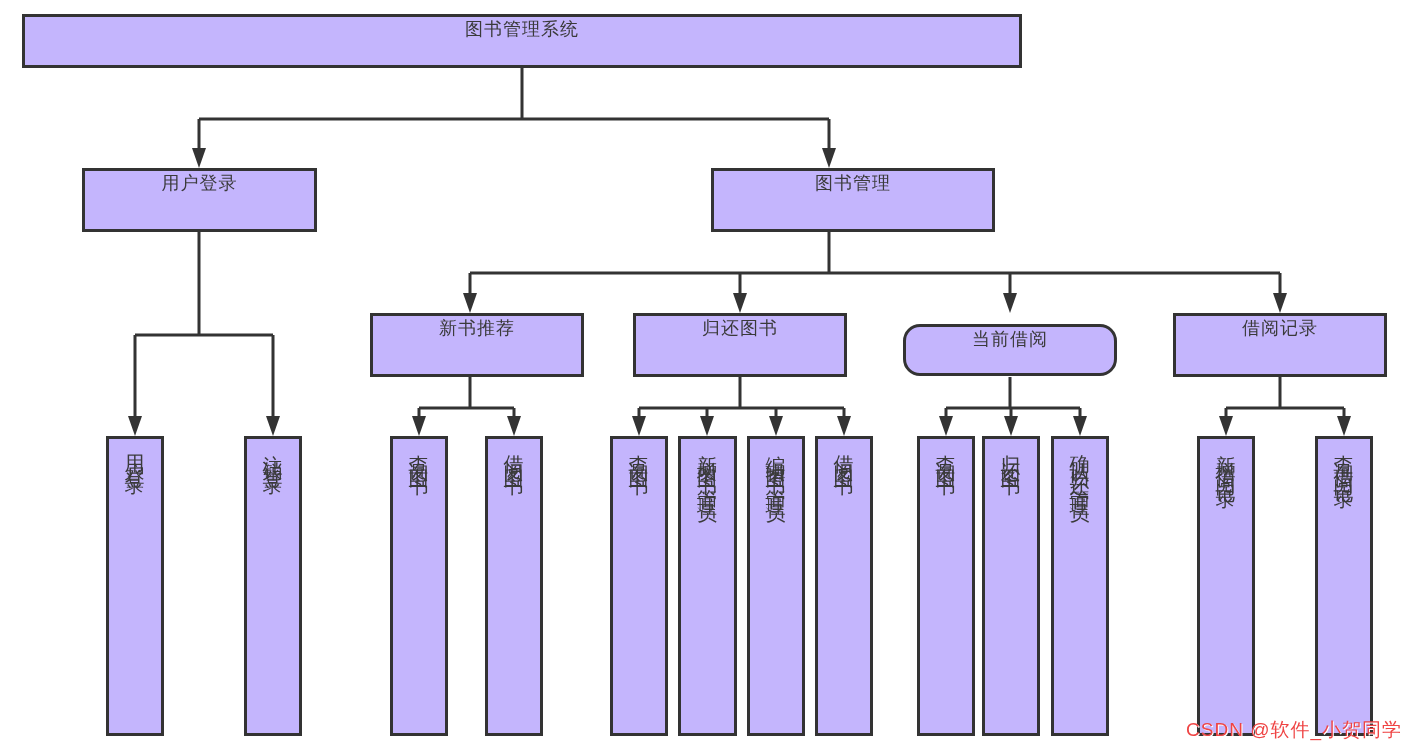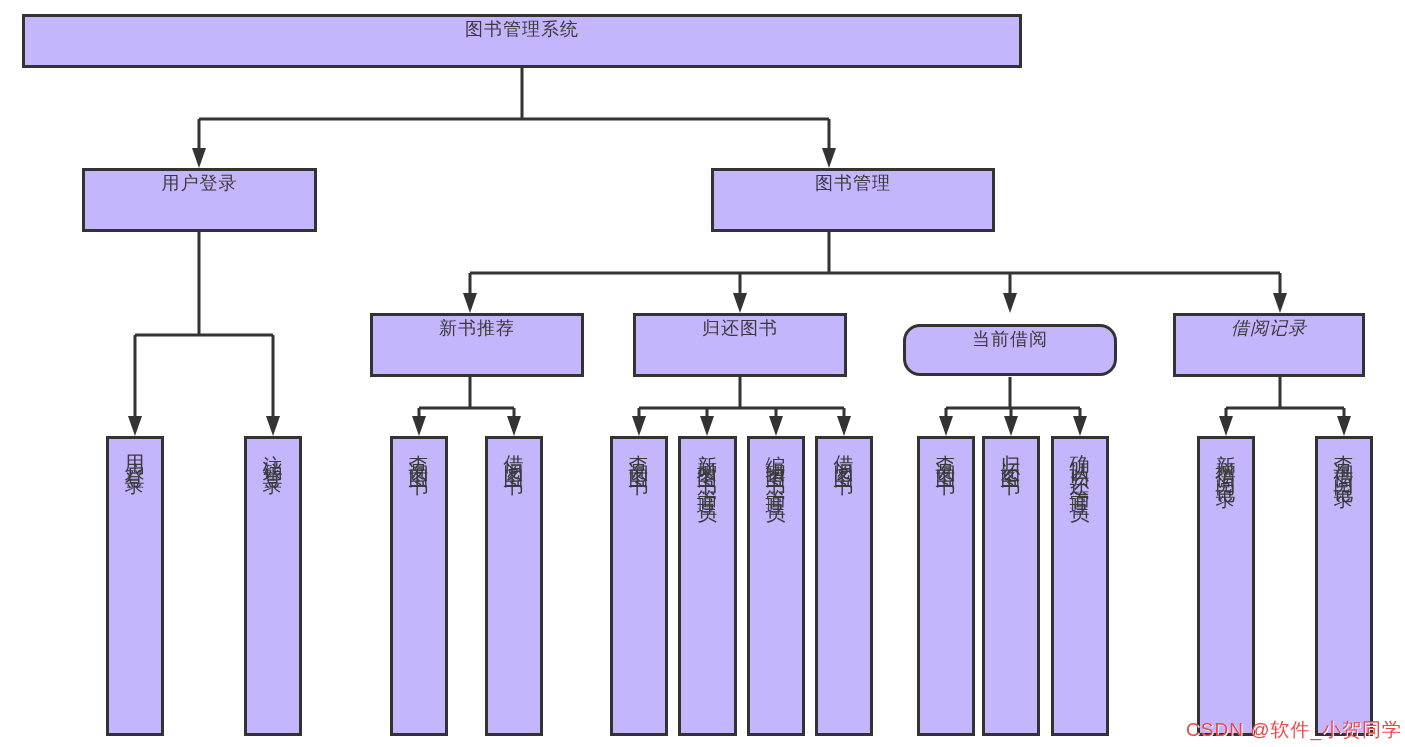--- a/index.html
+++ b/index.html
@@ -101,21 +101,21 @@
 
   <div class="node" style="left:370px;top:313px;width:214px;height:64px;">
     <span class="hlabel">新书推荐</span>
   </div>
   <div class="node" style="left:633px;top:313px;width:214px;height:64px;">
     <span class="hlabel">归还图书</span>
   </div>
   <div class="node" style="left:903px;top:324px;width:214px;height:52px;border-radius:17px;">
     <span class="hlabel">当前借阅</span>
   </div>
-  <div class="node" style="left:1173px;top:313px;width:192px;height:64px;font-style:italic;">
+  <div class="node" style="left:1173px;top:313px;width:214px;height:64px;">
     <span class="hlabel">借阅记录</span>
   </div>
 
   <div class="node" style="left:106px;top:436px;width:58px;height:300px;">
     <span class="vtext">用户登录</span>
   </div>
   <div class="node" style="left:244px;top:436px;width:58px;height:300px;">
     <span class="vtext">注销登录</span>
   </div>
 

